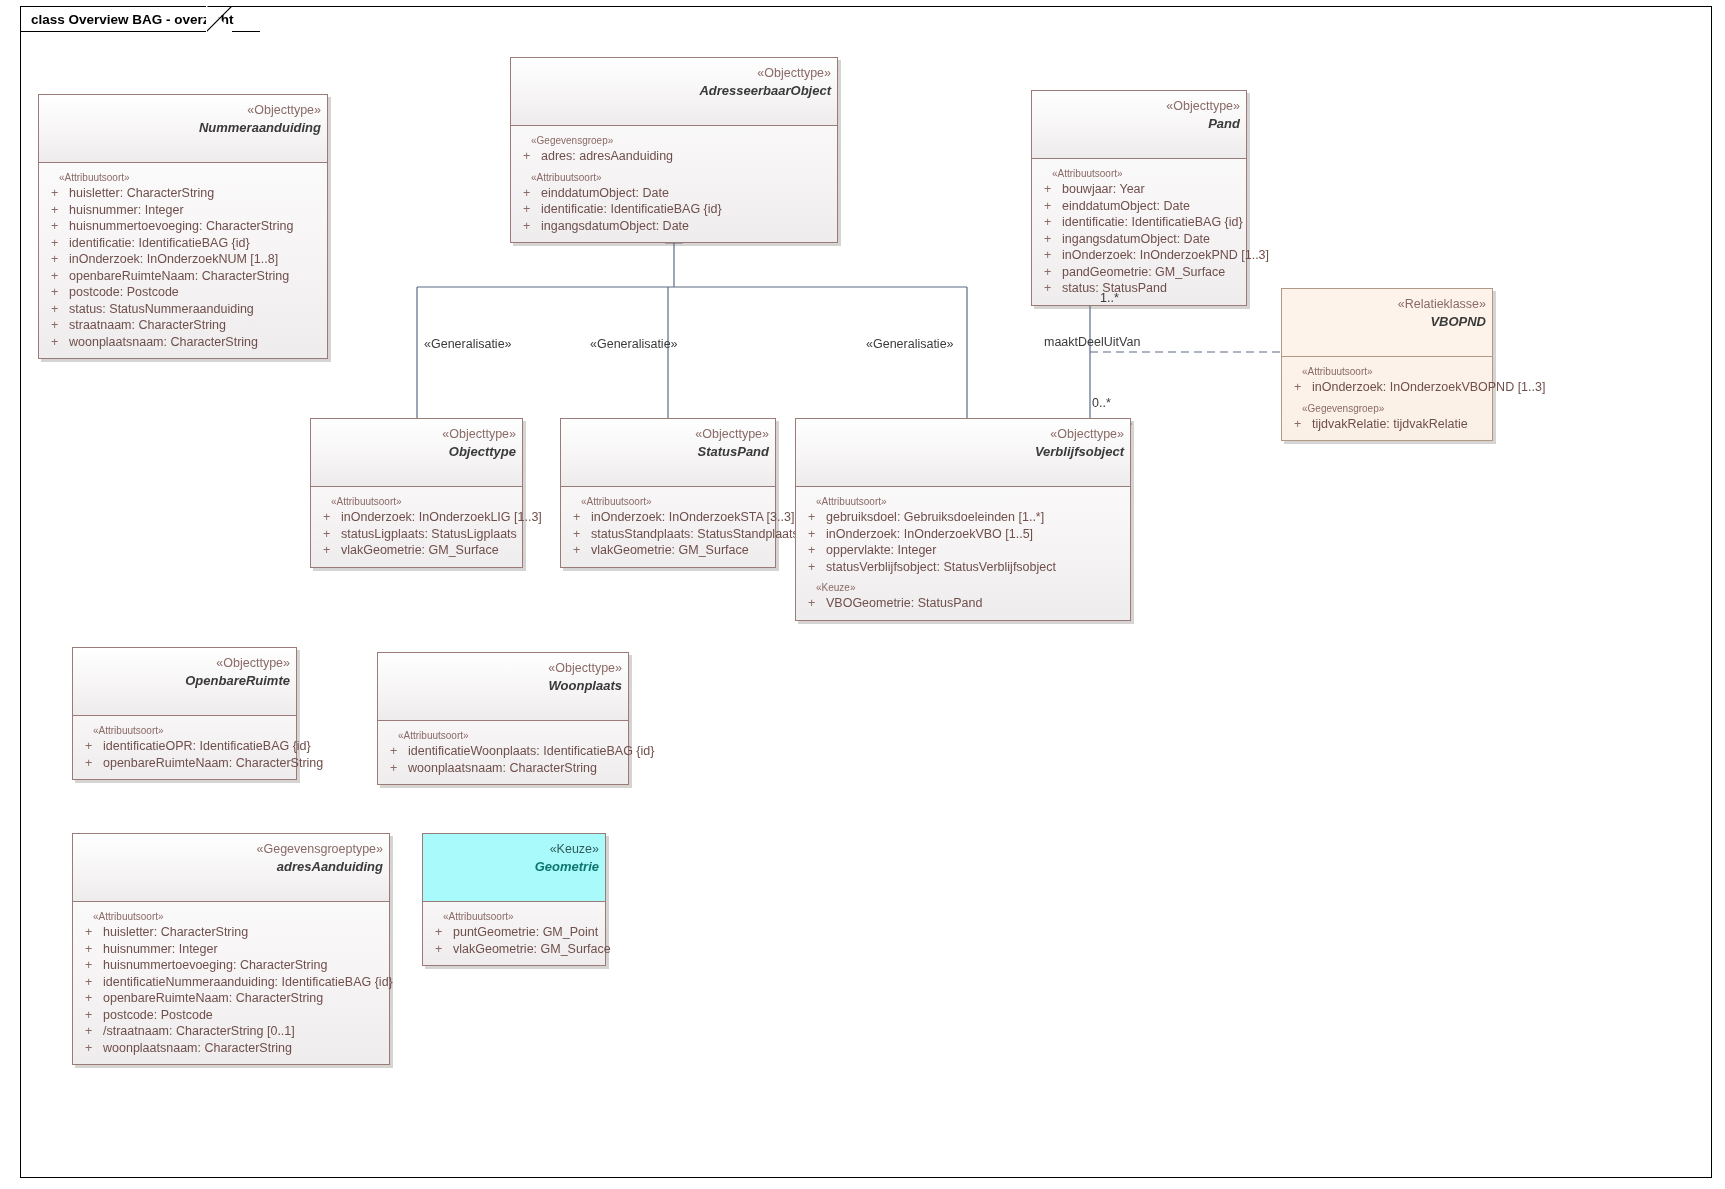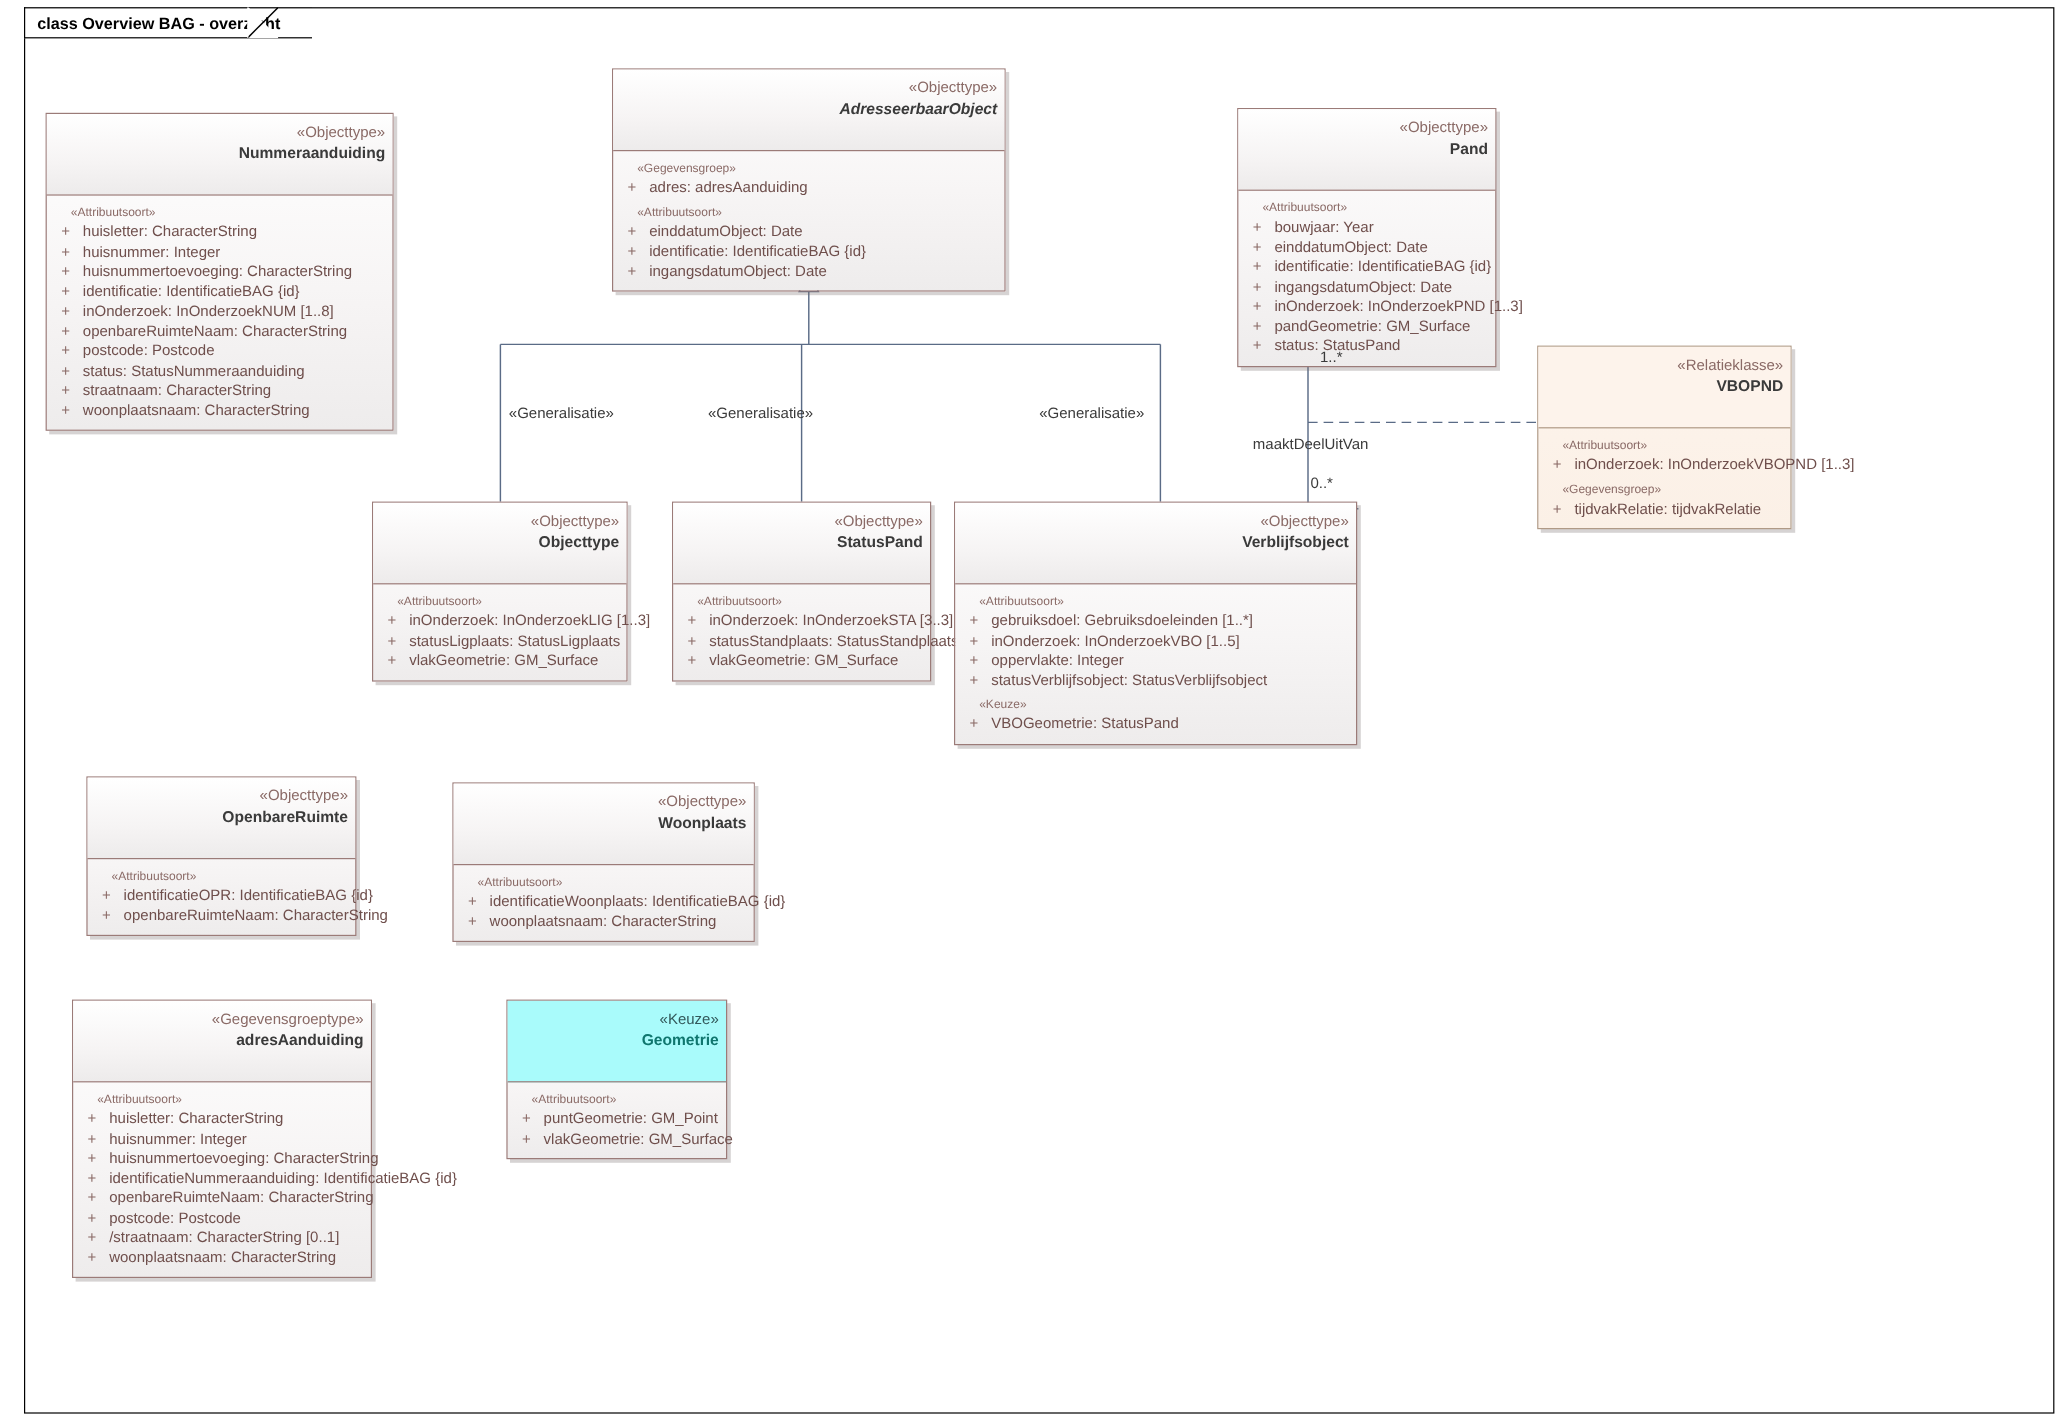--- a/index.html
+++ b/index.html
@@ -53,21 +53,21 @@
   .cls .hdr {
     border-bottom: 1px solid #9b7b78;
     text-align: right;
     padding: 7px 6px 25px 6px;
     background: linear-gradient(to bottom, #ffffff 0%, #f6f4f4 60%, #edebeb 100%);
   }
   .cls .stereo {
     font-size: 12.5px; color: #8a6a66; line-height: 1.35;
   }
   .cls .cname {
-    font-size: 13px; font-weight: bold; color: #3a3a3a; line-height: 1.4;
+    font-size: 13px; font-weight: bold; color: #3a3a3a; line-height: 1.4; font-style: italic;
   }
   .cls .cname.abstract { font-style: italic; }
   .cls .body { padding: 8px 4px 8px 4px; }
   .group-label {
     font-size: 10px; color: #8a6a66;
     padding: 1px 0 2px 16px;
   }
   .attr {
     display: flex;
     font-size: 12.5px;
@@ -139,21 +139,21 @@
   <polygon points="674,224 666,243 682,243" fill="#ffffff" stroke="#5a6b86" stroke-width="1.2"></polygon>
 
   <polyline points="1084,298 1090,288 1096,298" fill="none" stroke="#5a6b86" stroke-width="1.2"></polyline>
 
   <line x1="1090" y1="352" x2="1281" y2="352" stroke="#5a6b86" stroke-width="1.2" stroke-dasharray="8,5" fill="none"></line>
 </svg>
 
 <div class="edge-label" style="left:424px; top:337px;">«Generalisatie»</div>
 <div class="edge-label" style="left:590px; top:337px;">«Generalisatie»</div>
 <div class="edge-label" style="left:866px; top:337px;">«Generalisatie»</div>
-<div class="edge-label" style="left:1044px; top:335px;margin-top:28px;">maaktDeelUitVan</div>
+<div class="edge-label" style="left:1044px; top:335px;">maaktDeelUitVan</div>
 <div class="edge-label" style="left:1100px; top:291px;">1..*</div>
 <div class="edge-label" style="left:1092px; top:396px;">0..*</div>
 
 <div class="cls" style="left:38px; top:94px; width:290px;">
   <div class="hdr">
     <div class="stereo">«Objecttype»</div>
     <div class="cname">Nummeraanduiding</div>
   </div>
   <div class="body">
     <div class="group-label">«Attribuutsoort»</div>
@@ -388,21 +388,21 @@
         <span class="vis">+</span>
         <span class="txt">identificatieWoonplaats: IdentificatieBAG {id}</span>
       </div>
     <div class="attr">
         <span class="vis">+</span>
         <span class="txt">woonplaatsnaam: CharacterString</span>
       </div>
   </div>
 </div>
 
-<div class="cls" style="left:60px; top:833px; width:250px;">
+<div class="cls" style="left:72px; top:833px; width:318px;">
   <div class="hdr">
     <div class="stereo">«Gegevensgroeptype»</div>
     <div class="cname">adresAanduiding</div>
   </div>
   <div class="body">
     <div class="group-label">«Attribuutsoort»</div>
     <div class="attr">
         <span class="vis">+</span>
         <span class="txt">huisletter: CharacterString</span>
       </div>

